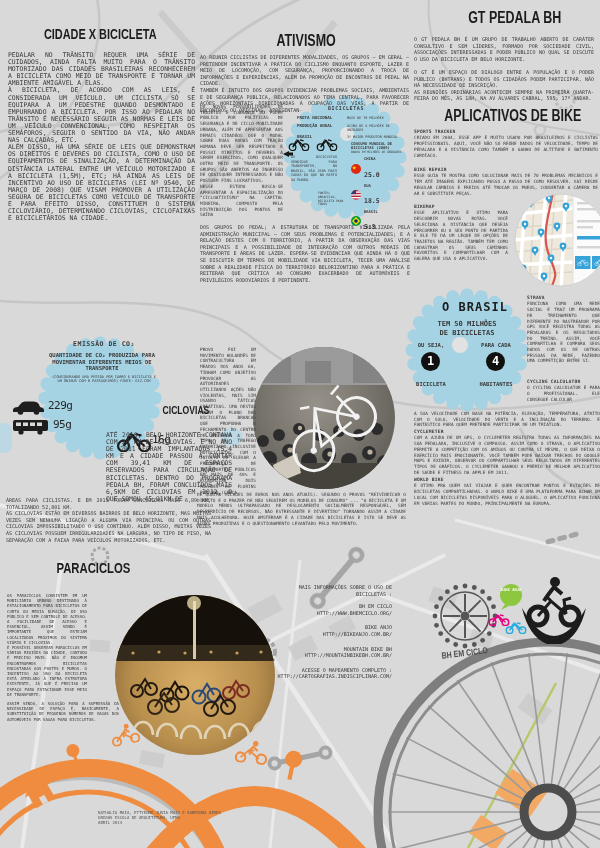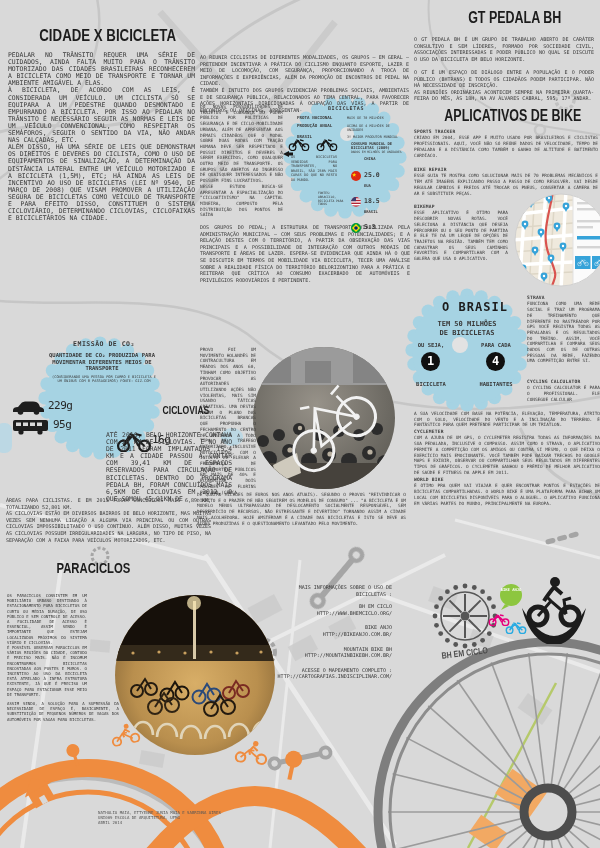--- a/index.html
+++ b/index.html
@@ -19,21 +19,21 @@
   .bold{font-weight:bold}
   .title{font-family:"Liberation Sans",sans-serif;font-weight:bold;color:#1c1c1c;text-align:center}
   .title>span{display:inline-block;transform:scaleX(.78);transform-origin:50% 50%;white-space:nowrap}
   .title.wrap>span{white-space:normal;line-height:1.12}
   .appname{font-weight:bold;font-size:4.6px;line-height:5.4px;letter-spacing:.2px;margin-bottom:1px}
   .numcircle{width:19px;height:19px;border-radius:50%;background:#101010;color:#fff;
              font:bold 12px/19px "DejaVu Sans Mono",monospace;text-align:center}
   .gl{font-size:4.2px;line-height:4.8px;font-weight:bold;width:47px;flex:none}
   .gv{font-size:3.4px;line-height:4.2px;flex:1}
   .statrow{display:flex;gap:3px;margin-bottom:3px}
-  .flagrow{display:flex;gap:3px;align-items:flex-end;margin-top:3px}
+  .flagrow{display:flex;gap:3px;align-items:center;margin-top:3px}
   .cval{font-size:6.5px;line-height:6.5px;font-weight:bold}
   .cctry{font-size:3.8px;line-height:4.2px;font-weight:bold}
   .co2val{font-size:11px;line-height:12px;color:#262626;letter-spacing:-.5px}
   .linkgap{margin-bottom:8px}
 </style>
 </head>
 <body>
 
 <div id="poster">
 
@@ -480,25 +480,26 @@
         <path d="M18,140 a10,13 0 0 1 20,0"></path>
           <path d="M42,142 a10,13 0 0 1 20,0"></path>
         <path d="M66,144 a10,13 0 0 1 20,0"></path>
           <path d="M90,144 a10,13 0 0 1 20,0"></path>
         <path d="M114,142 a10,13 0 0 1 20,0"></path>
           <path d="M138,140 a10,13 0 0 1 20,0"></path>
       </g>
     </g>
   </svg>
 
-  <div class="abs title" style="left:8px;top:26px;width:200px;font-size:17px"><span>CIDADE X BICICLETA</span></div>
+  <div class="abs title" style="left:0;top:26px;width:200px;font-size:14px"><span>CIDADE X BICICLETA</span></div>
   <div class="abs mono m just pre" style="left:8px;top:52px;width:187px">Pedalar no trânsito requer uma série de cuidados, ainda falta muito para o trânsito motorizado das cidades brasileiras reconhecerem a bicicleta como meio de transporte e tornar um ambiente amigável a elas.
 À bicicleta, de acordo com as leis, é considerada um veículo. Um ciclista só se equipara a um pedestre quando desmontado e empurrando a bicicleta. Por isso ao pedalar no trânsito é necessário seguir as normas e leis de um veículo convencional, como respeitar os semáforos, seguir o sentido da via, não andar nas calçadas, etc.
 Além disso, há uma série de leis que demonstram os direitos e deveres do ciclista, como o uso de equipamentos de sinalização, a determinação da distância lateral entre um veículo motorizado e a bicicleta (1,5m), etc; há ainda as leis de incentivo ao uso de bicicletas (Lei nº 9540, de Março de 2008) que visam promover a utilização segura de bicicletas como veículo de transporte e para efeito disso, constituem o sistema cicloviário, determinando ciclovias, ciclofaixas e bicicletários na cidade.</div>
 
+  <div class="abs title" style="left:206px;top:32px;width:200px;font-size:16px"><span>ATIVISMO</span></div>
   <div class="abs mono s just pre" style="left:200px;top:54px;width:209px">Ao reunir ciclistas de diferentes modalidades, os grupos — em geral — pretendem incentivar a prática do ciclismo enquanto esporte, lazer e meio de locomoção, com segurança, proporcionando a troca de informações e experiências, além da promoção de encontros de pedal na cidade.
 Também é intuito dos grupos evidenciar problemas sociais, ambientais e de segurança pública, relacionados ao tema central, para favorecer ações horizontais direcionadas à ocupação das vias, a partir de encontros ou oficinas, apresentan-</div>
   <div class="abs mono xs just pre" style="left:200px;top:104px;width:83px">do novas possibilidades de trajetos e cobrança do poder público por políticas de segurança e de ciclo-mobilidade urbana, além de apresentar aos demais cidadãos que o modal sobre duas rodas com tração humana deve ser respeitado e possui direitos e deveres a serem exercidos, como qualquer outro meio de transporte. Os grupos são abertos ao ingresso de quaisquer interessados e não possuem fins lucrativos.
 Nesse estudo busca-se apresentar a espacialização do "cicloativismo" na capital mineira, composto pela distribuição dos pontos de saída</div>
   <div class="abs mono s just pre" style="left:200px;top:224px;width:210px">dos grupos do pedal; a estrutura de transporte viabilizada pela administração municipal — com seus problemas e potencialidades; e a relação destes com o território, a partir da observação das vias principais e a possibilidade de integração com outros modais de transporte e áreas de lazer. Espera-se evidenciar que ainda há o que se discutir em termos de mobilidade via bicicleta, tecer uma análise sobre a realidade física do território belorizontino para a prática e reiterar que crítica ao consumo exacerbado de automóveis e privilégios rodoviários é pertinente.</div>
 
   <div class="abs mono bold ctr" style="left:300px;top:105px;width:92px;font-size:5px;letter-spacing:.6px">BICICLETAS</div>
   <div class="abs mono" style="left:297px;top:116px;width:106px">
     <div class="statrow">
       <span class="gl">FROTA NACIONAL</span>

